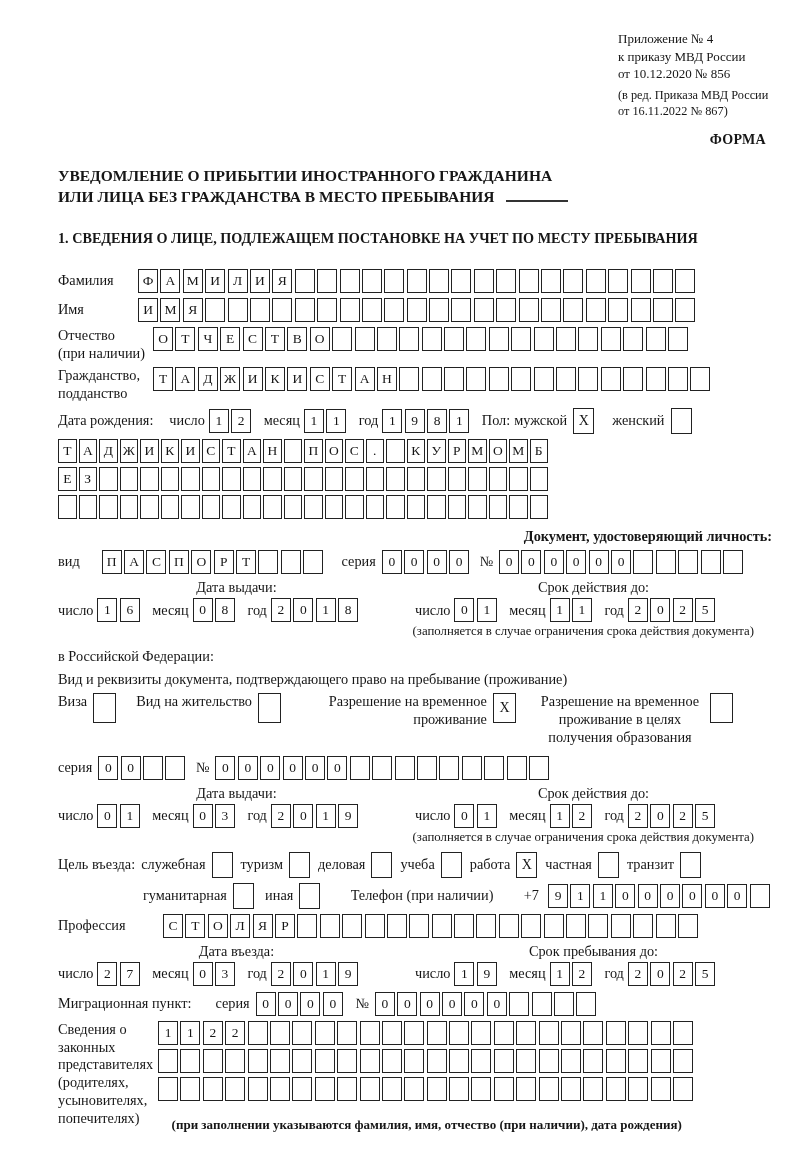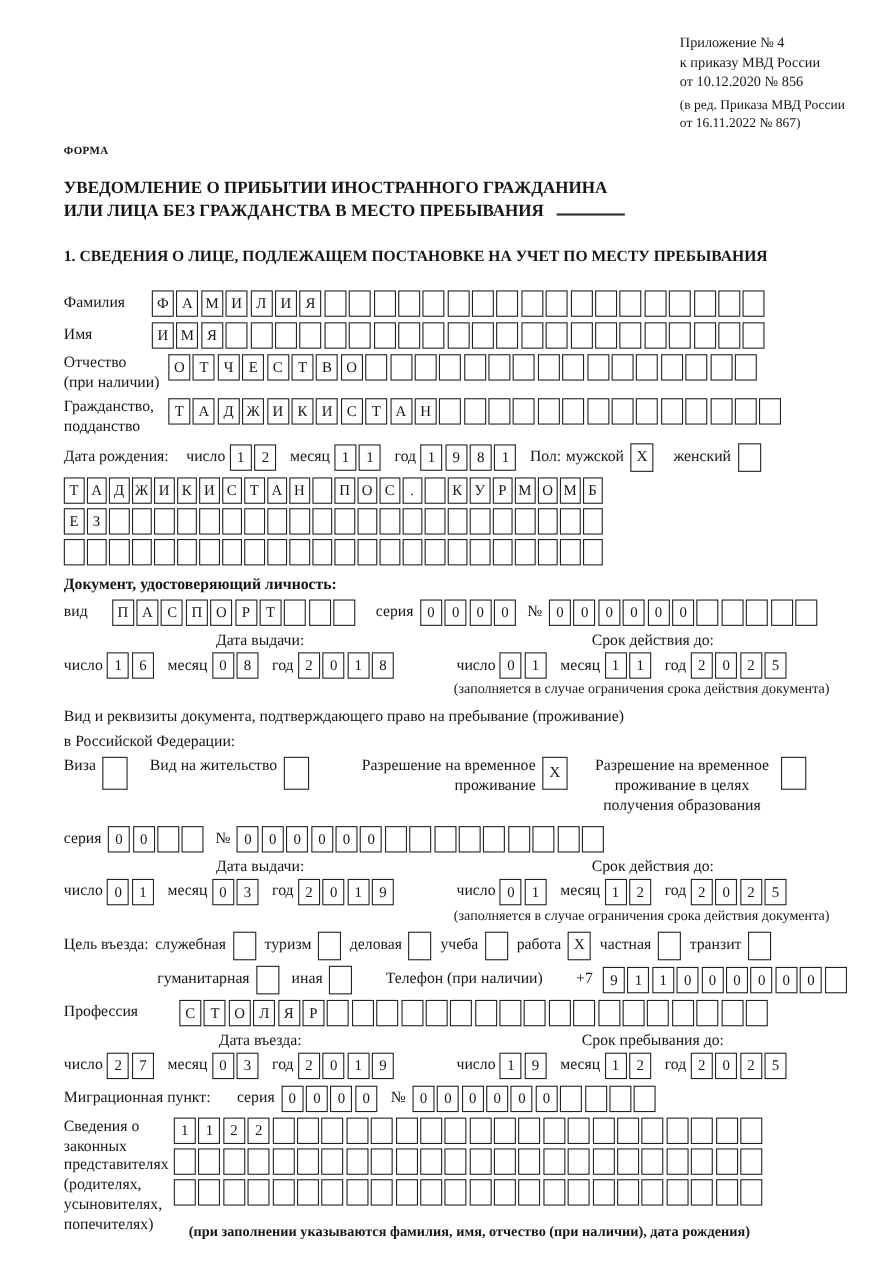--- a/index.html
+++ b/index.html
@@ -6,21 +6,21 @@
   .sheet{
     width:800px;height:1163px;background:#ffffff;color:#161616;
     font-family:"Liberation Serif","DejaVu Serif",serif;
     overflow:hidden;position:relative;box-sizing:border-box;
     padding:30px 28px 0 58px;
   }
   
   .ref-block{margin-left:560px;font-size:13px;line-height:1.35;}
   .ref-block .small{font-size:12.3px;}
   .ref-gap{height:4px;}
-  .forma{font-weight:bold;font-size:10px;text-align:left;margin:12px 6px 0 0;letter-spacing:.3px;}
+  .forma{font-weight:bold;font-size:14px;text-align:right;margin:12px 6px 0 0;letter-spacing:.3px;}
   
   .title{margin-top:18px;font-weight:bold;font-size:15.5px;line-height:1.35;}
   .blank-underline{display:inline-block;width:62px;border-bottom:2px solid #333;margin-left:12px;}
   .section-heading{margin-top:22px;font-weight:bold;font-size:14.2px;text-align:left;}
   
   .form-body{margin-top:22px;font-size:14.3px;}
   .row{display:flex;align-items:center;margin-bottom:5px;}
   .row.top{align-items:flex-start;}
   .lab{flex:0 0 auto;line-height:1.25;}
   .w80{flex:0 0 80px;} .w95{flex:0 0 95px;} .w105{flex:0 0 105px;} .w147{flex:0 0 147px;} .w100{flex:0 0 100px;}
@@ -53,21 +53,21 @@
   .opt .c186{flex:0 0 186px;text-align:right;}
   .opt .c168{flex:0 0 168px;text-align:center;}
   
   .ck-item{display:inline-flex;align-items:center;}
   .indent85{margin-left:85px;justify-content:space-between;}
   .gap8{width:8px;flex:0 0 8px;}
   .gap16{width:16px;flex:0 0 16px;}
   .gap24{width:24px;flex:0 0 24px;}
   .reps-note{font-size:13px;font-weight:bold;text-align:center;margin-top:16px;}
   .mr4{margin-right:4px;} .ml10{margin-left:10px;} .mr6{margin-right:6px;}
-  .doc-heading{text-align:left;font-weight:bold;font-size:14.3px;margin:2px 0 5px 0;}
+  .doc-heading{text-align:right;font-weight:bold;font-size:14.3px;margin:2px 0 5px 0;}
 </style>
 </head>
 <body>
 
 <div class="sheet">
 
   <div class="ref-block">
     <div>Приложение № 4</div>
     <div>к приказу МВД России</div>
     <div>от 10.12.2020 № 856</div>
@@ -408,22 +408,22 @@
               <span class="cell">2</span>
               <span class="cell">0</span>
               <span class="cell">2</span>
               <span class="cell">5</span>
             </span>
         </div>
       </div>
     </div>
     <div class="note">(заполняется в случае ограничения срока действия документа)</div>
 
+    <div class="intro">в Российской Федерации:</div>
     <div class="intro">Вид и реквизиты документа, подтверждающего право на пребывание (проживание)</div>
-    <div class="intro">в Российской Федерации:</div>
 
     <div class="opt-row">
       <span class="opt">
         <span class="ol">Виза</span>
         <span class="checkbox tall"></span>
       </span>
       <span class="opt">
         <span class="ol">Вид на жительство</span>
         <span class="checkbox tall"></span>
       </span>

